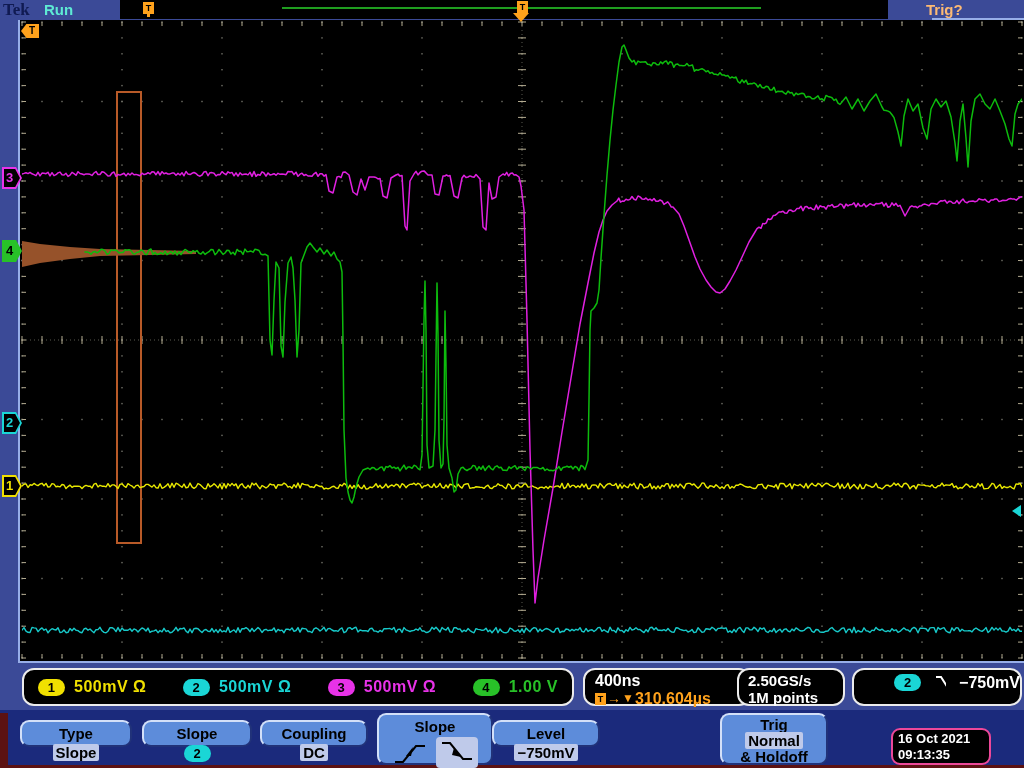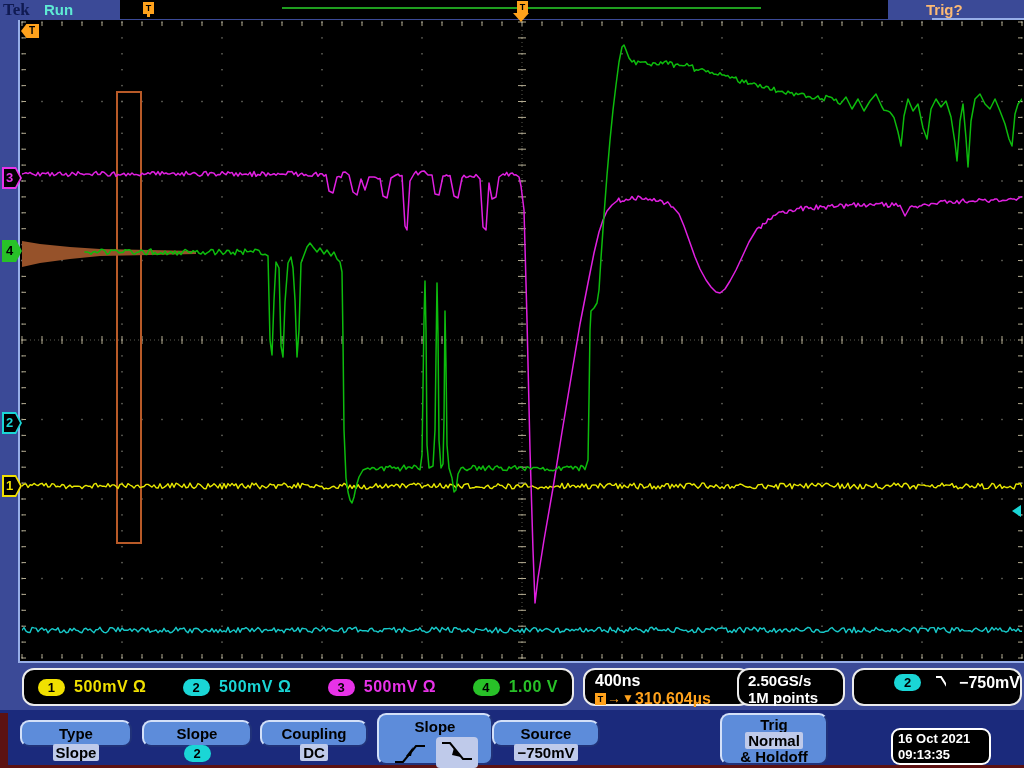--- a/index.html
+++ b/index.html
@@ -69,21 +69,21 @@
         color:#000;font:bold 15px/19px "Liberation Sans",sans-serif;text-align:center;padding-top:2px;z-index:5;cursor:pointer}
   .hl{background:#bfcaea;padding:0 3px;border-radius:2px}
   #btn-type{left:20px;width:112px}
   #btn-source{left:142px;width:110px}
   #btn-coupling{left:260px;width:108px}
   #btn-slope{left:377px;top:713px;width:116px;height:52px}
   .slope-icons{display:flex;align-items:center;justify-content:center;gap:8px;margin-top:1px}
   .slope-hl{background:#bfcaea;border-radius:4px;padding:1px 3px 0 3px}
   #btn-level{left:492px;width:108px}
   #btn-mode{left:720px;top:713px;width:108px;height:52px;line-height:16px}
-  #datetime{position:absolute;left:891px;top:728px;width:100px;height:37px;background:#000;border:2px solid #ffffff;
+  #datetime{position:absolute;left:891px;top:728px;width:100px;height:37px;background:#000;border:2px solid #ec4899;
             border-radius:9px;box-sizing:border-box;color:#fff;font:bold 13px/16px "Liberation Sans",sans-serif;
             padding:1px 0 0 5px;z-index:5}
 </style>
 </head>
 <body>
 
 <div class="topbar">
   <span class="teklogo">Tek</span>
   <span class="runstat">Run</span>
   <div class="recstrip">
@@ -1804,21 +1804,21 @@
     <span class="slope-hl">
       <svg width="36" height="26">
         <path d="M3,5 h8 l13,16 h9" stroke="#000" stroke-width="2" fill="none"></path>
         <polygon points="15,10 22,19 13,17" fill="#000"></polygon>
       </svg>
     </span>
   </div>
 </div>
 
 <div class="mbtn" id="btn-level">
-  <div>Source</div>
+  <div>Level</div>
   <div><span class="hl">−750mV</span></div>
 </div>
 
 <div class="mbtn" id="btn-mode">
   <div>Trig</div>
   <div><span class="hl">Normal</span></div>
   <div>&amp; Holdoff</div>
 </div>
 
 <div id="datetime">

